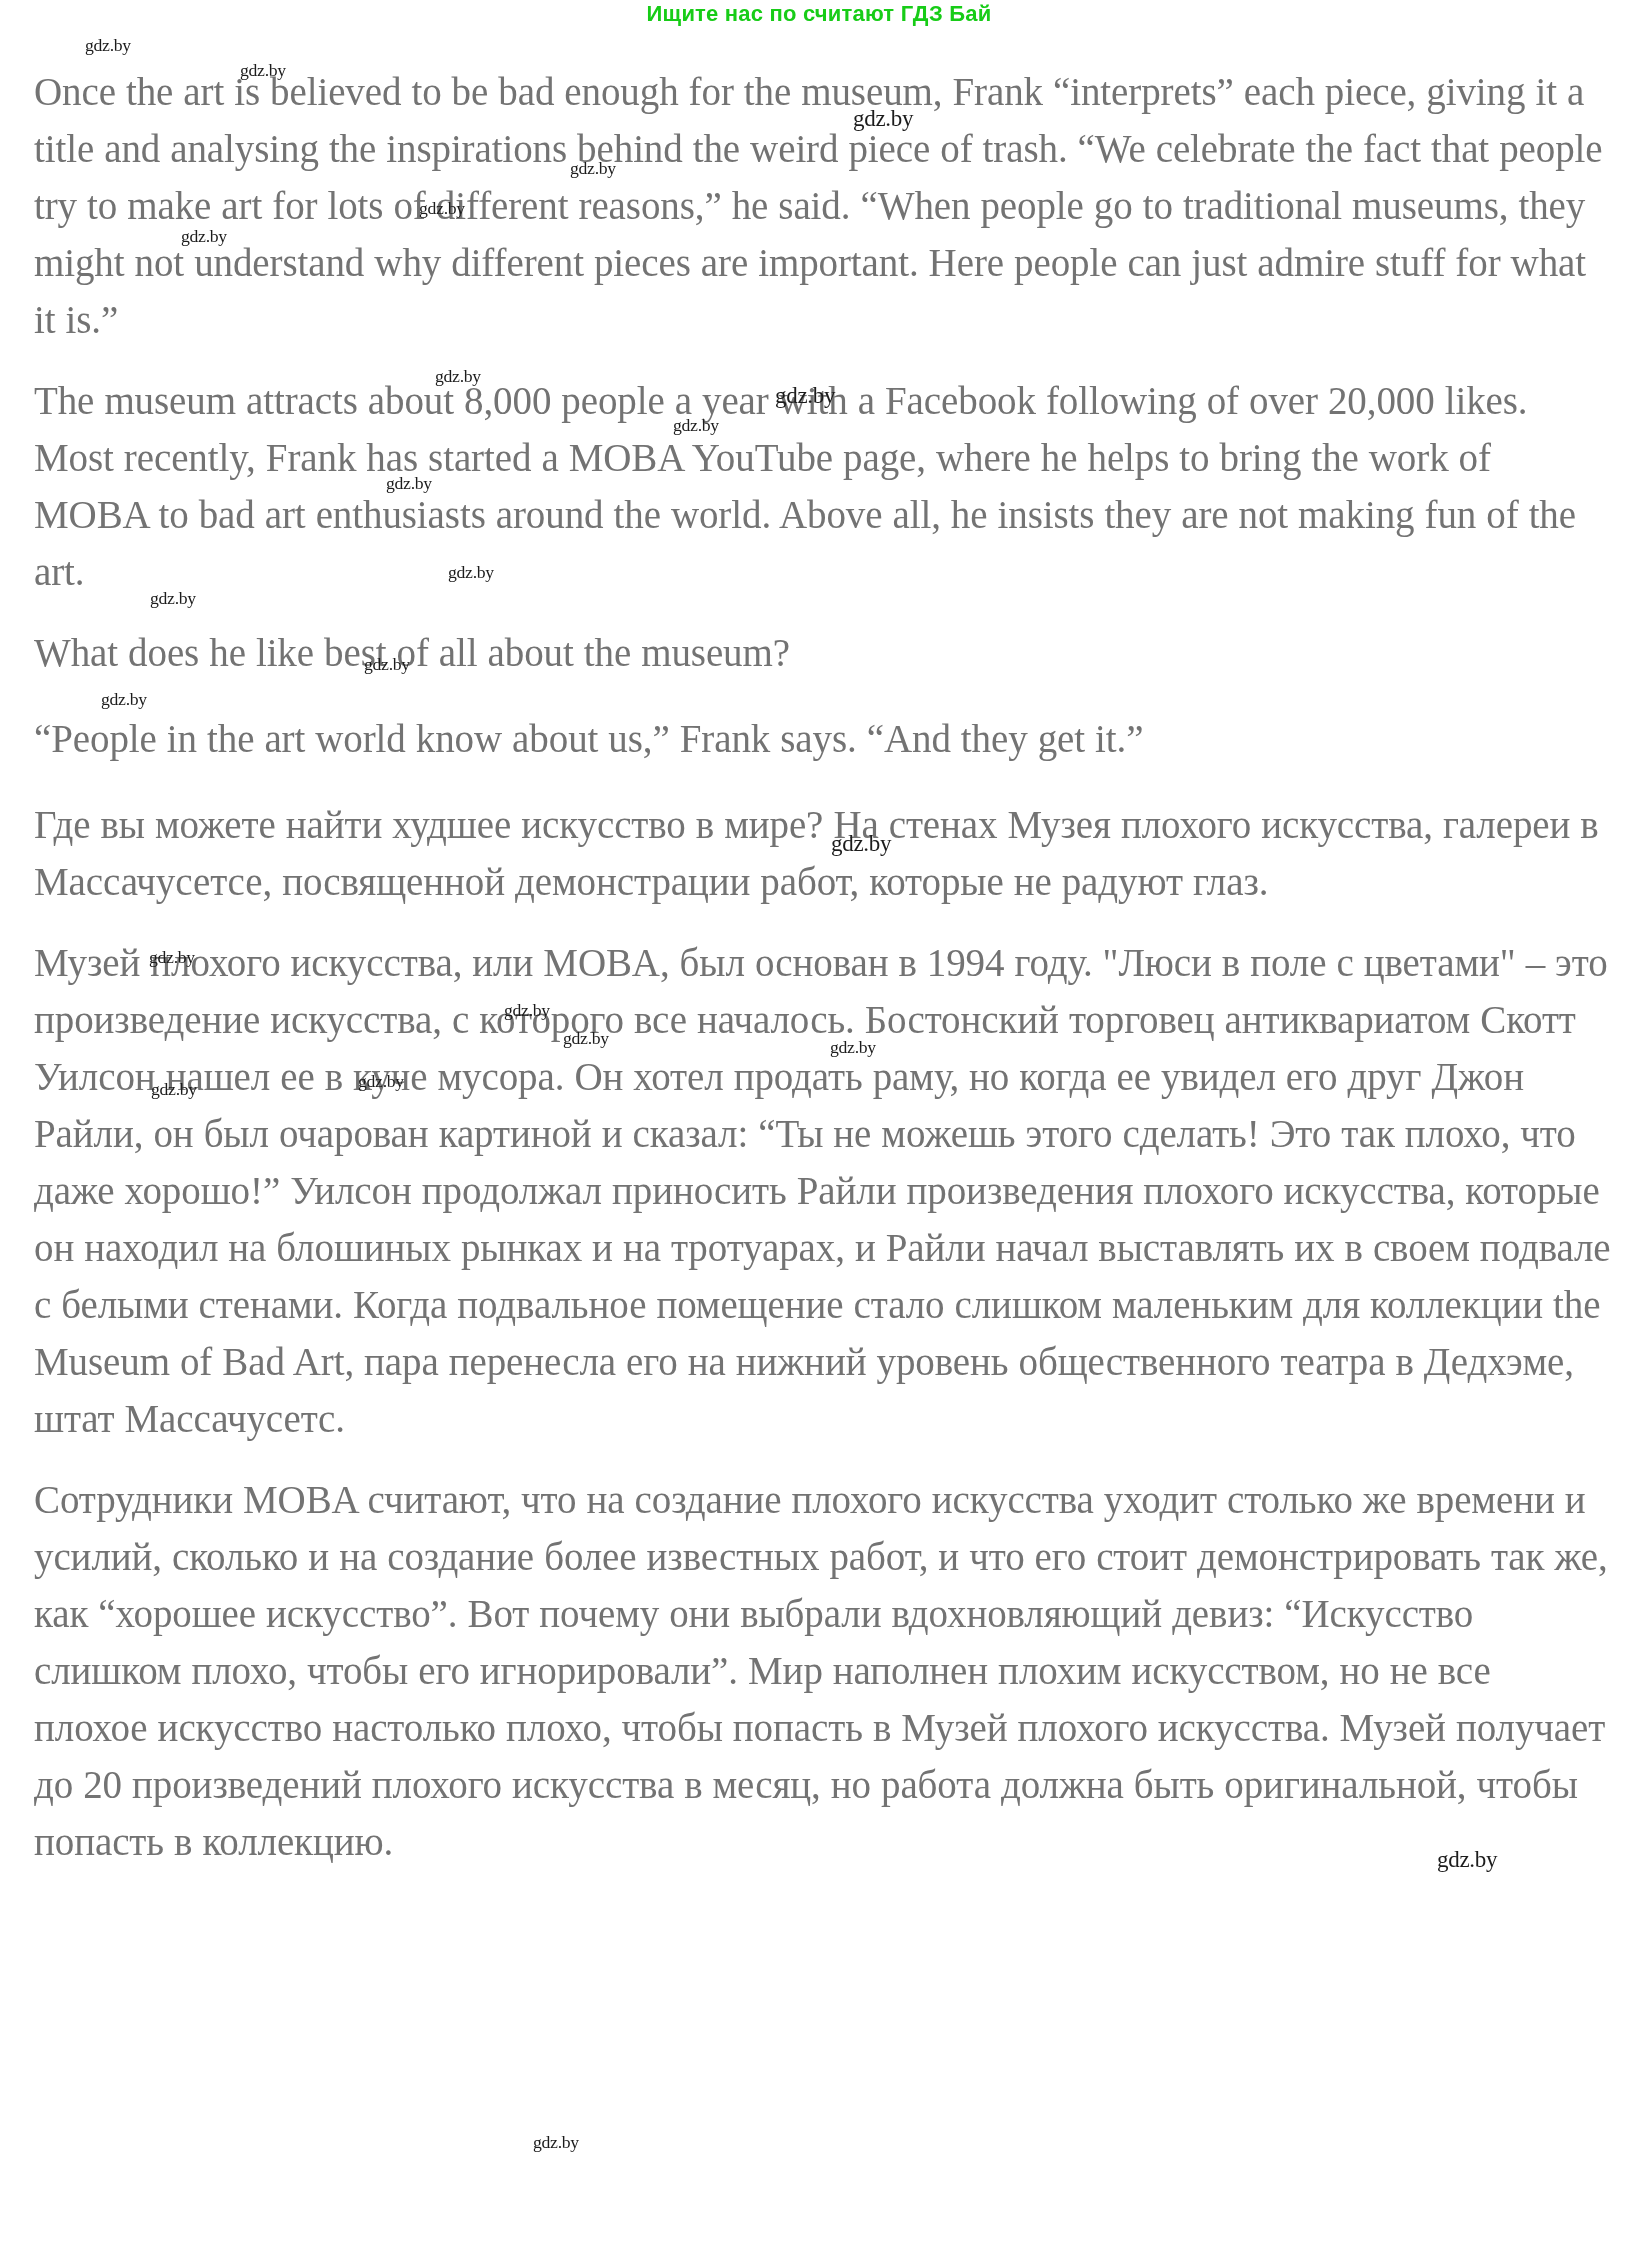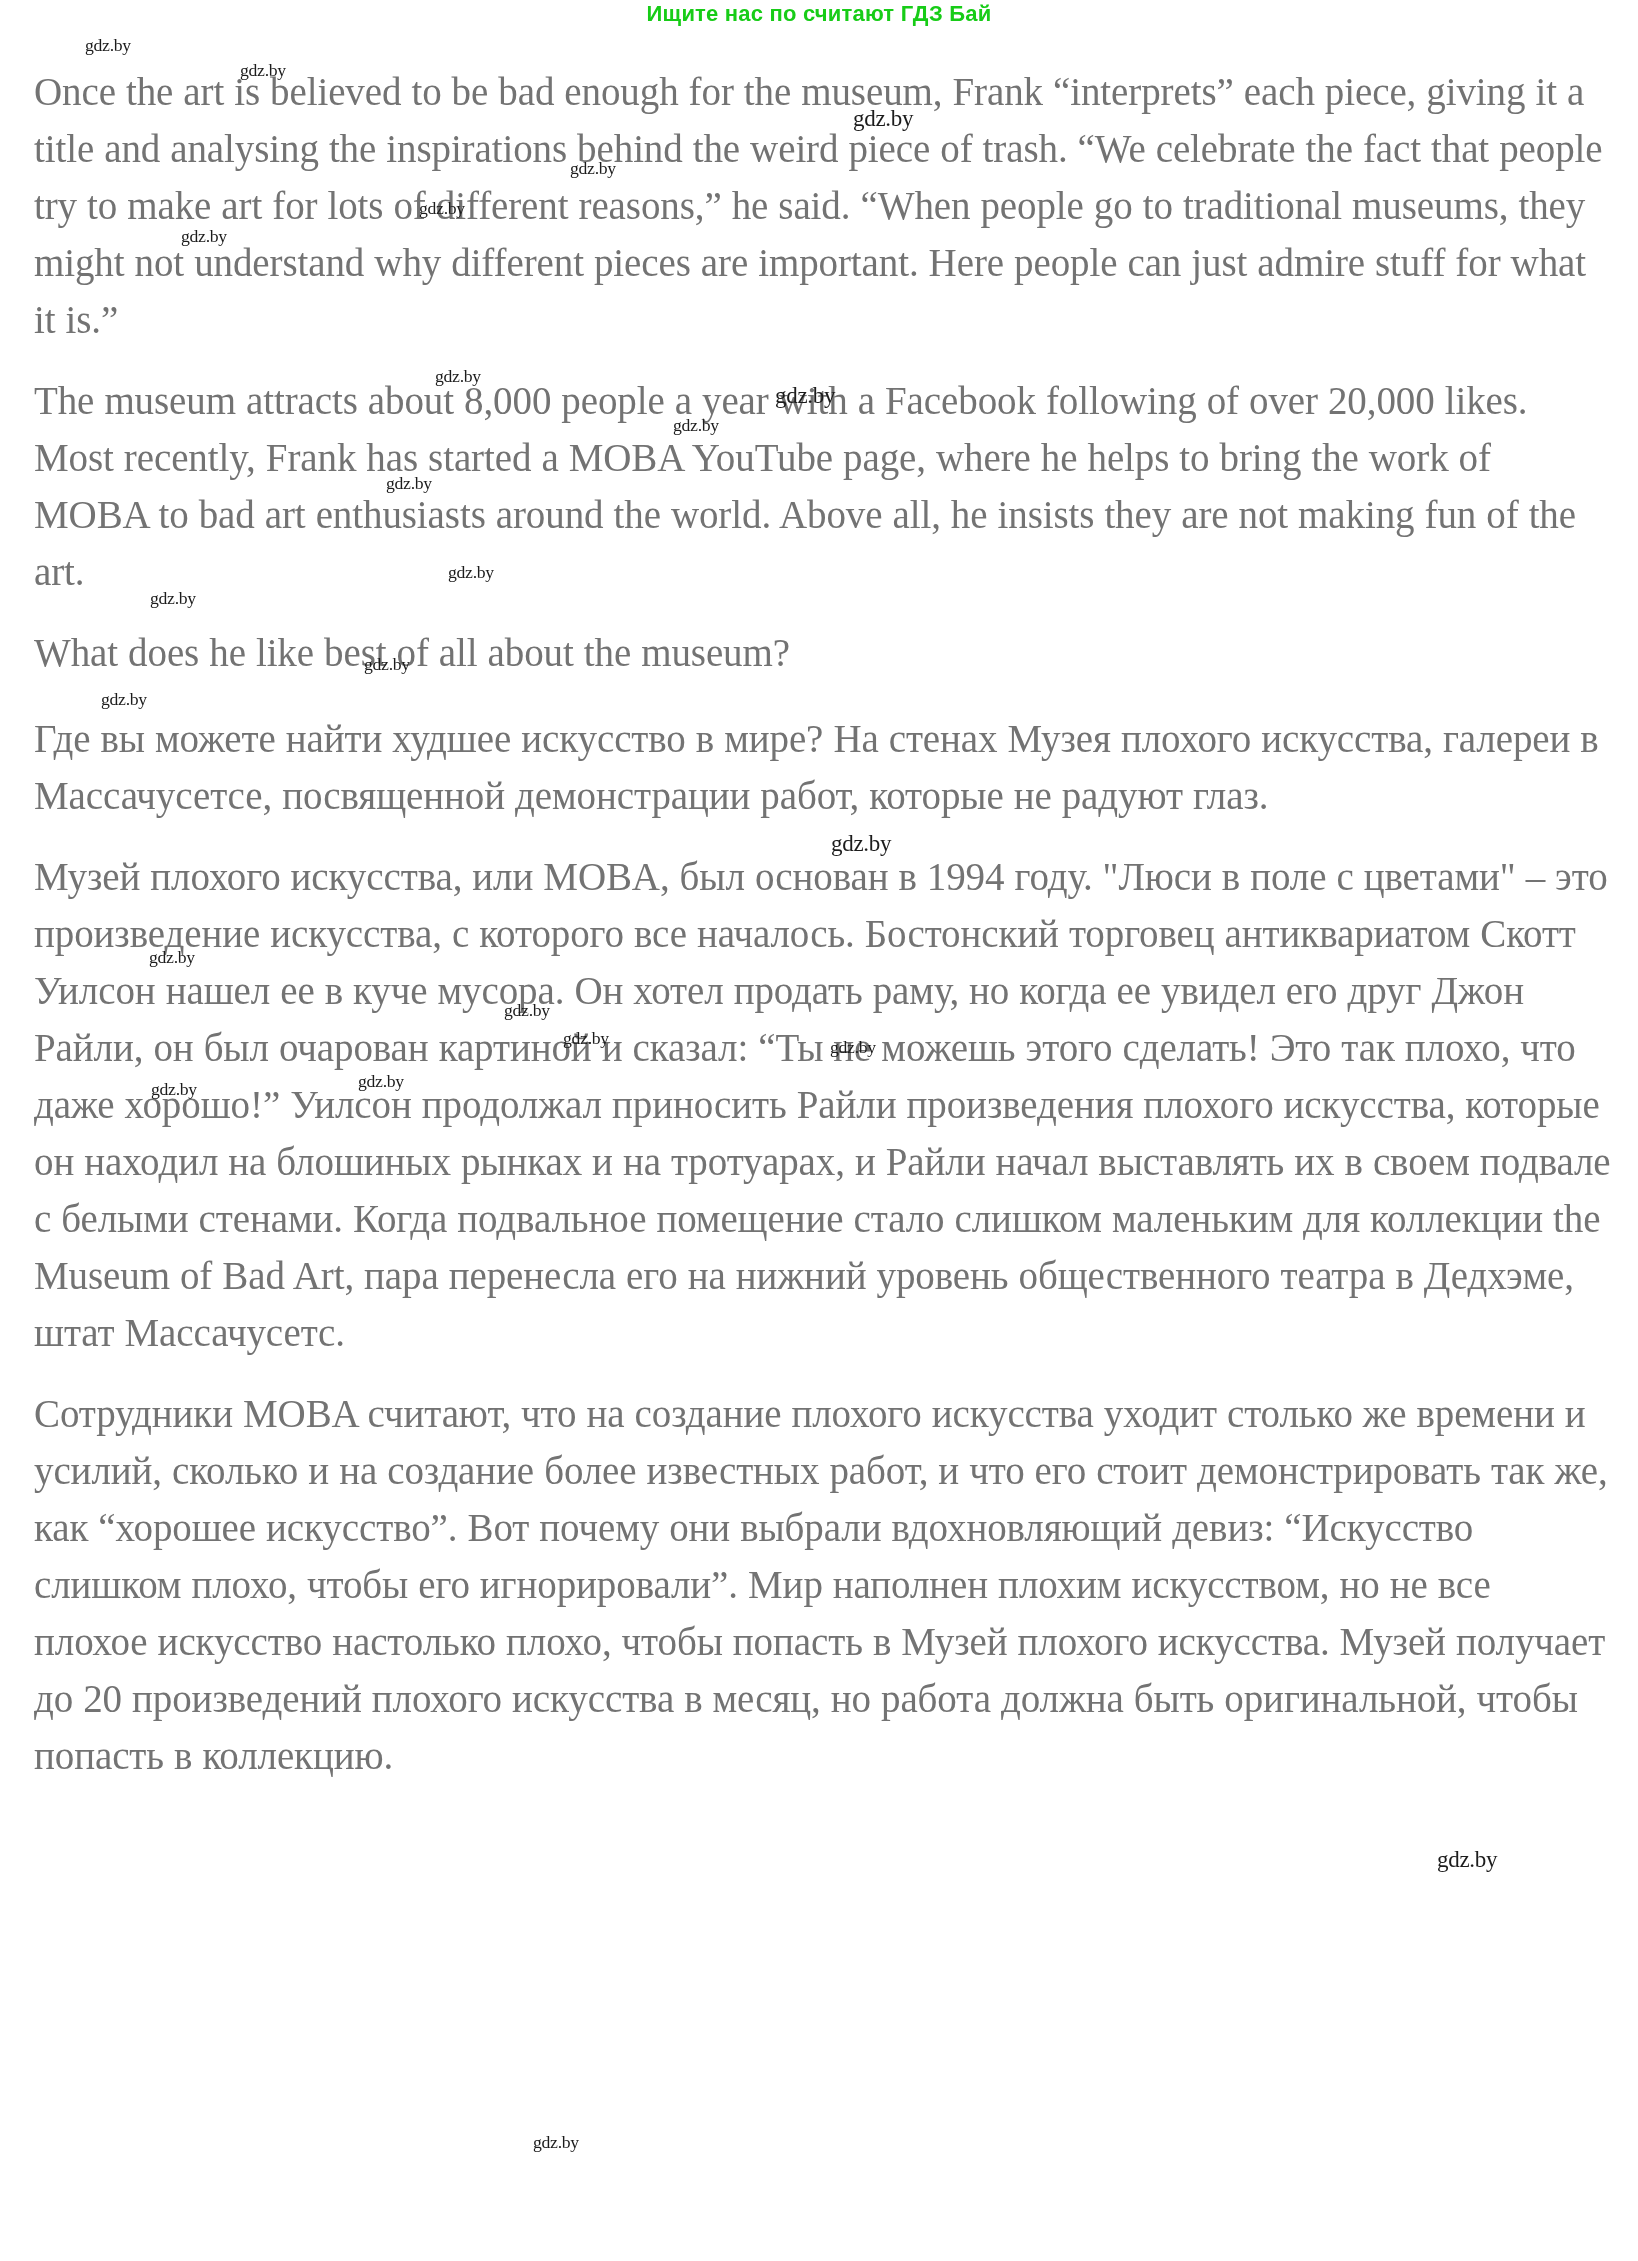--- a/index.html
+++ b/index.html
@@ -92,20 +92,21 @@
 <body>
 
 <div id="page">
 
   <div class="site-banner">Ищите нас по считают ГДЗ Бай</div>
 
   <div class="content">
     <p class="para en gap-md">Once the art is believed to be bad enough for the museum, Frank “interprets” each piece, giving it a title and analysing the inspirations behind the weird piece of trash. “We celebrate the fact that people try to make art for lots of different reasons,” he said. “When people go to traditional museums, they might not understand why different pieces are important. Here people can just admire stuff for what it is.”</p>
     <p class="para en gap-md">The museum attracts about 8,000 people a year with a Facebook following of over 20,000 likes. Most recently, Frank has started a MOBA YouTube page, where he helps to bring the work of MOBA to bad art enthusiasts around the world. Above all, he insists they are not making fun of the art.</p>
     <p class="para en gap-lg">What does he like best of all about the museum?</p>
+    <p class="para en gap-lg">“People in the art world know about us,” Frank says. “And they get it.”</p>
     <p class="para ru gap-md">Где вы можете найти худшее искусство в мире? На стенах Музея плохого искусства, галереи в Массачусетсе, посвященной демонстрации работ, которые не радуют глаз.</p>
     <p class="para ru gap-md">Музей плохого искусства, или MOBA, был основан в 1994 году. "Люси в поле с цветами" – это произведение искусства, с которого все началось. Бостонский торговец антиквариатом Скотт Уилсон нашел ее в куче мусора. Он хотел продать раму, но когда ее увидел его друг Джон Райли, он был очарован картиной и сказал: “Ты не можешь этого сделать! Это так плохо, что даже хорошо!” Уилсон продолжал приносить Райли произведения плохого искусства, которые он находил на блошиных рынках и на тротуарах, и Райли начал выставлять их в своем подвале с белыми стенами. Когда подвальное помещение стало слишком маленьким для коллекции the Museum of Bad Art, пара перенесла его на нижний уровень общественного театра в Дедхэме, штат Массачусетс.</p>
     <p class="para ru gap-md">Сотрудники MOBA считают, что на создание плохого искусства уходит столько же времени и усилий, сколько и на создание более известных работ, и что его стоит демонстрировать так же, как “хорошее искусство”. Вот почему они выбрали вдохновляющий девиз: “Искусство слишком плохо, чтобы его игнорировали”. Мир наполнен плохим искусством, но не все плохое искусство настолько плохо, чтобы попасть в Музей плохого искусства. Музей получает до 20 произведений плохого искусства в месяц, но работа должна быть оригинальной, чтобы попасть в коллекцию.</p>
   </div>
 
   <div id="watermark-layer">
       <span class="wm sm" style="left: 85px; top: 35px; color: rgb(28, 28, 28);">gdz.by</span>
       <span class="wm sm" style="left: 240px; top: 60px; color: rgb(28, 28, 28);">gdz.by</span>
       <span class="wm lg" style="left: 853px; top: 109px; color: rgb(28, 28, 28);">gdz.by</span>
       <span class="wm sm" style="left: 570px; top: 158px; color: rgb(28, 28, 28);">gdz.by</span>

